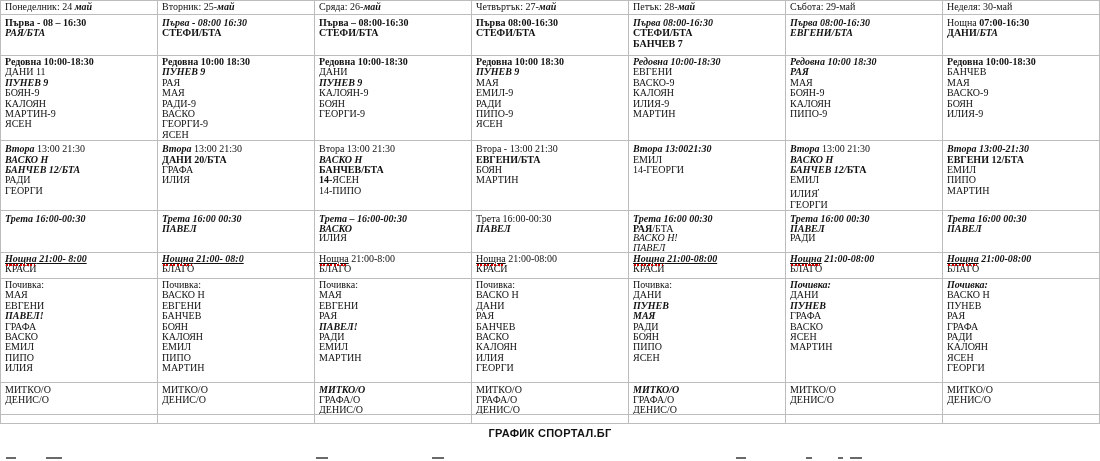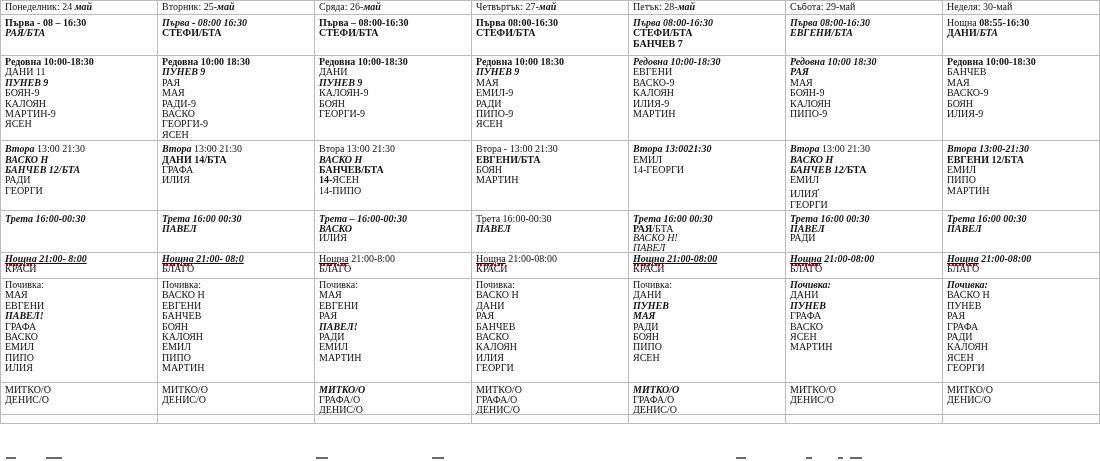--- a/index.html
+++ b/index.html
@@ -81,21 +81,21 @@
           <td>
             <div><span class="b i">Първа 08:00-16:30</span></div>
             <div><span class="b">СТЕФИ/БТА</span></div>
             <div><span class="b">БАНЧЕВ 7</span></div>
           </td>
           <td>
             <div><span class="b i">Първа 08:00-16:30</span></div>
             <div><span class="b i">ЕВГЕНИ/БТА</span></div>
           </td>
           <td>
-            <div><span>Нощна </span><span class="b">08:55-16:30</span></div>
+            <div><span>Нощна </span><span class="b">07:00-16:30</span></div>
             <div><span class="b">ДАНИ/</span><span class="b i">БТА</span></div>
           </td>
         </tr>
         <tr class="row-regular">
           <td>
             <div><span class="b">Редовна 10:00-18:30</span></div>
             <div><span>ДАНИ 11</span></div>
             <div><span class="b i">ПУНЕВ 9</span></div>
             <div><span>БОЯН-9</span></div>
             <div><span>КАЛОЯН</span></div>
@@ -157,21 +157,21 @@
         <tr class="row-second">
           <td>
             <div><span class="b i">Втора </span><span>13:00 21:30</span></div>
             <div><span class="b i">ВАСКО Н</span></div>
             <div><span class="b i">БАНЧЕВ 12/БТА</span></div>
             <div><span>РАДИ</span></div>
             <div><span>ГЕОРГИ</span></div>
           </td>
           <td>
             <div><span class="b i">Втора </span><span>13:00 21:30</span></div>
-            <div><span class="b">ДАНИ 14/БТА</span></div>
+            <div><span class="b">ДАНИ 20/БТА</span></div>
             <div><span>ГРАФА</span></div>
             <div><span>ИЛИЯ</span></div>
           </td>
           <td>
             <div><span>Втора 13:00 21:30</span></div>
             <div><span class="b i">ВАСКО Н</span></div>
             <div><span class="b">БАНЧЕВ/БТА</span></div>
             <div><span class="b">14-</span><span>ЯСЕН</span></div>
             <div><span>14-ПИПО</span></div>
           </td>
@@ -378,20 +378,21 @@
           <td></td>
           <td></td>
           <td></td>
           <td></td>
           <td></td>
           <td></td>
         </tr>
       </tbody>
   </table>
 
+  <div class="doc-footer">ГРАФИК СПОРТАЛ.БГ</div>
 
   <div>
     <div class="frag" style="left:6px;width:10px;"></div>
     <div class="frag" style="left:46px;width:16px;"></div>
     <div class="frag" style="left:316px;width:12px;"></div>
     <div class="frag" style="left:432px;width:12px;"></div>
     <div class="frag" style="left:736px;width:10px;"></div>
     <div class="frag" style="left:806px;width:6px;"></div>
     <div class="frag" style="left:838px;width:5px;"></div>
     <div class="frag" style="left:850px;width:12px;"></div>

